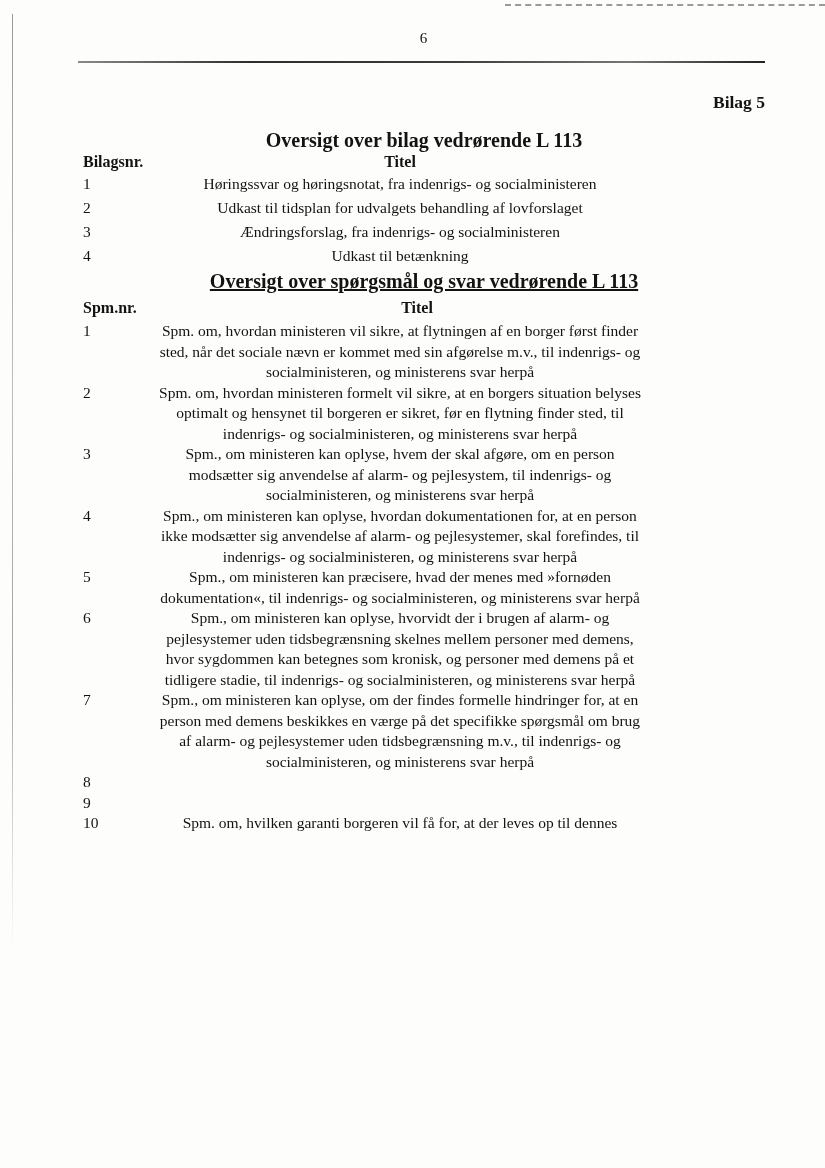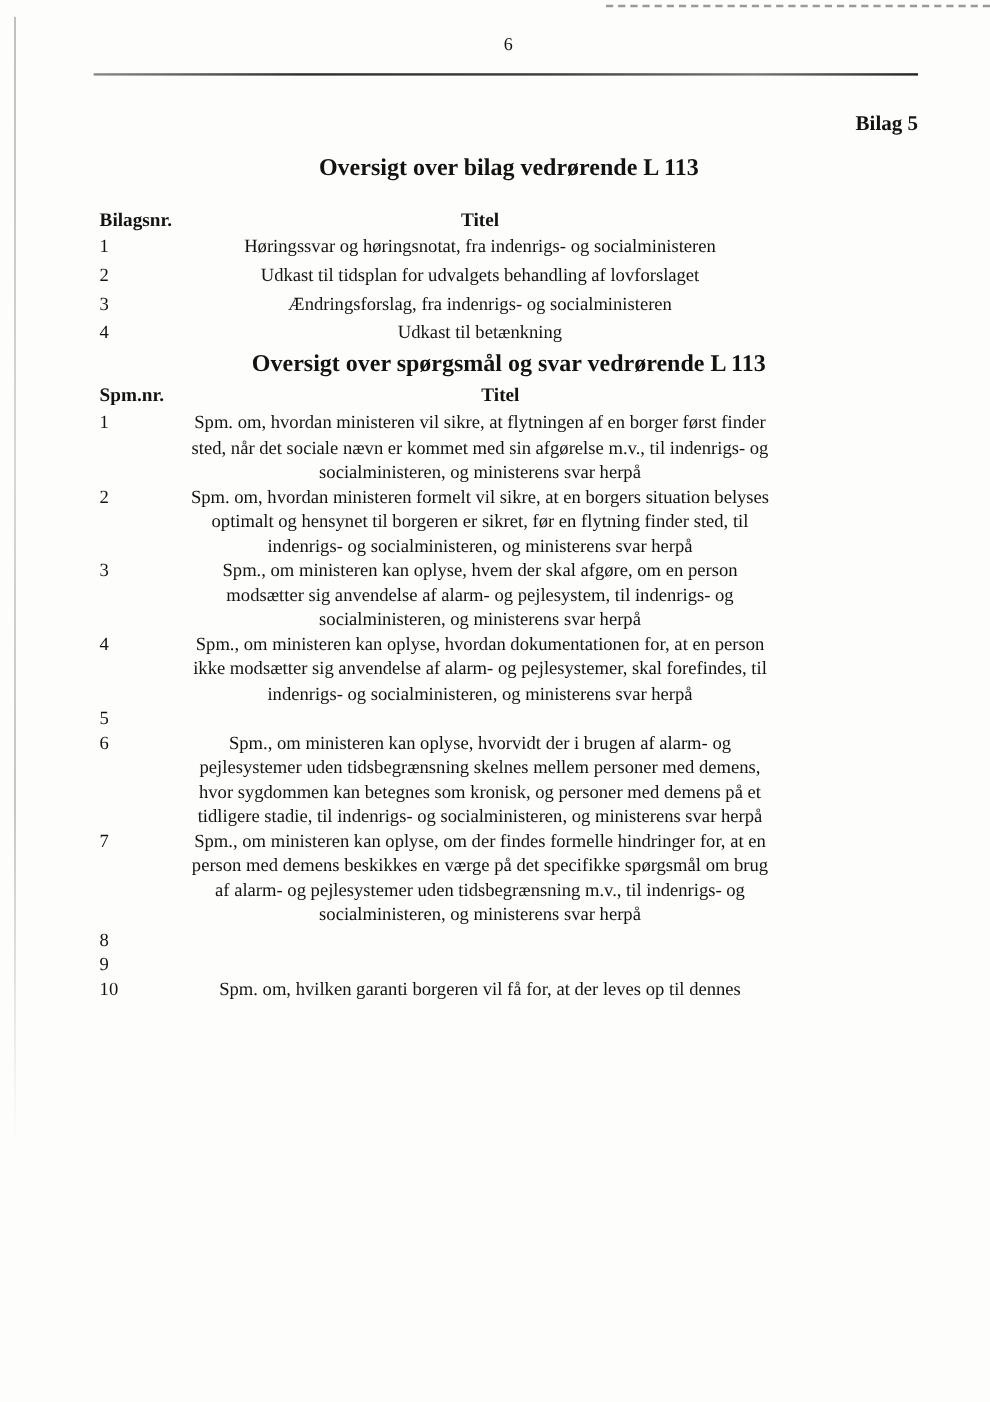--- a/index.html
+++ b/index.html
@@ -47,41 +47,41 @@
     font-weight: bold;
     font-size: 17.5px;
   }
   .section-heading {
     text-align: center;
     font-weight: bold;
     font-size: 20px;
     line-height: 21px;
   }
   .heading-1 { margin-top: 17px; }
-  .heading-2 { margin-top: 3px; }
+  .heading-2 { margin-top: 3px; text-decoration: underline; }
   .doc-table { width: 100%; }
   .table-row, .table-head {
     display: flex;
     align-items: flex-start;
   }
   .cell-nr {
     flex: 0 0 75px;
     width: 75px;
   }
   .cell-titel {
     flex: 0 0 484px;
     width: 484px;
     text-align: center;
   }
   .table-head {
     font-weight: bold;
     font-size: 16px;
     line-height: 21px;
   }
-  .head-1 { margin-top: 22px; }
+  .head-1 { margin-top: 0; }
   .head-2 { margin-top: 5px; gap: 17px; }
   .bilag-rows .table-row {
     font-size: 15.5px;
     line-height: 24px;
   }
   .spm-rows .table-row {
     font-size: 15.5px;
     line-height: 20.5px;
   }
   .spm-rows { margin-top: 3px; }
@@ -155,20 +155,21 @@
     <span class="cell-titel">Spm., om ministeren kan oplyse, hvem der skal afgøre, om en person modsætter sig anvendelse af alarm- og pejlesystem, til indenrigs- og socialministeren, og ministerens svar herpå</span>
   </div>
 
   <div class="table-row">
     <span class="cell-nr">4</span>
     <span class="cell-titel">Spm., om ministeren kan oplyse, hvordan dokumentationen for, at en person ikke modsætter sig anvendelse af alarm- og pejlesystemer, skal forefindes, til indenrigs- og socialministeren, og ministerens svar herpå</span>
   </div>
 
   <div class="table-row">
     <span class="cell-nr">5</span>
+    <span class="cell-titel">Spm., om ministeren kan præcisere, hvad der menes med »fornøden dokumentation«, til indenrigs- og socialministeren, og ministerens svar herpå</span>
   </div>
 
   <div class="table-row">
     <span class="cell-nr">6</span>
     <span class="cell-titel">Spm., om ministeren kan oplyse, hvorvidt der i brugen af alarm- og pejlesystemer uden tidsbegrænsning skelnes mellem personer med demens, hvor sygdommen kan betegnes som kronisk, og personer med demens på et tidligere stadie, til indenrigs- og socialministeren, og ministerens svar herpå</span>
   </div>
 
   <div class="table-row">
     <span class="cell-nr">7</span>
     <span class="cell-titel">Spm., om ministeren kan oplyse, om der findes formelle hindringer for, at en person med demens beskikkes en værge på det specifikke spørgsmål om brug af alarm- og pejlesystemer uden tidsbegrænsning m.v., til indenrigs- og socialministeren, og ministerens svar herpå</span>

